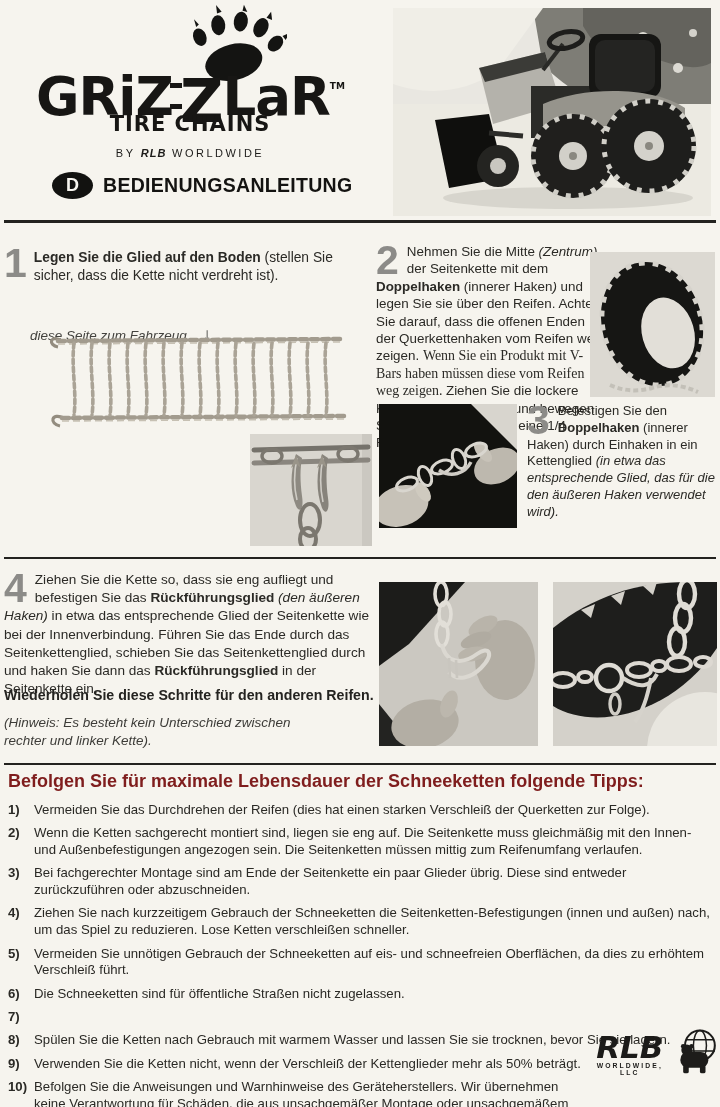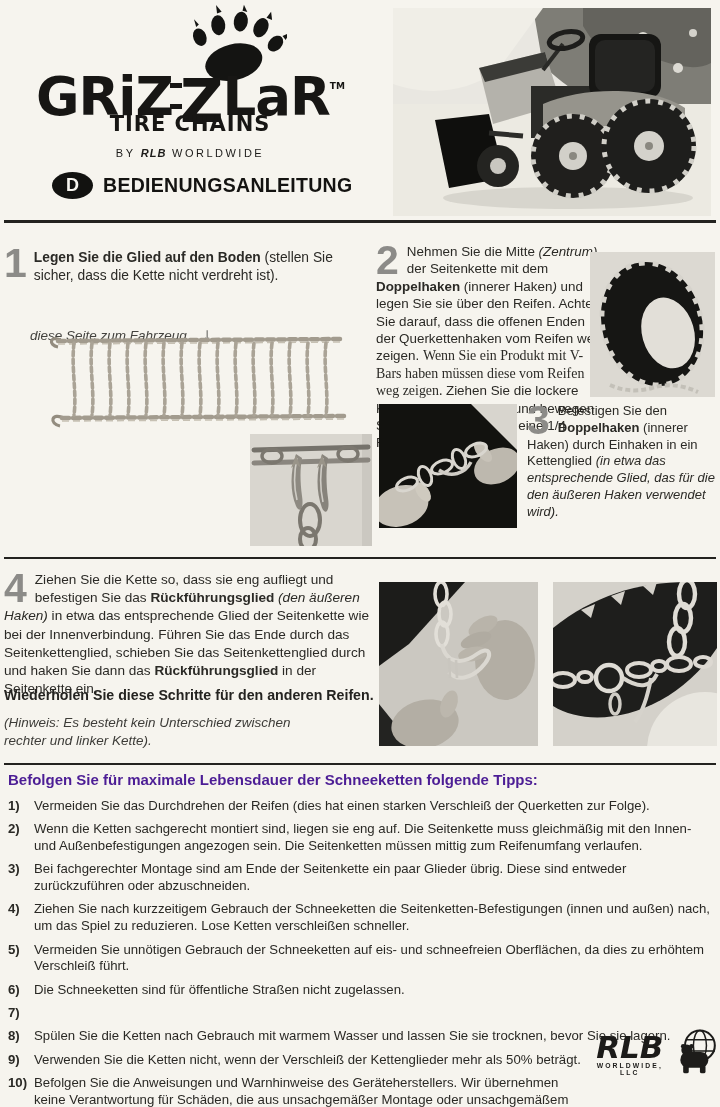--- a/index.html
+++ b/index.html
@@ -60,21 +60,21 @@
   .s4-block{position:absolute; left:4px; top:571px; width:372px;}
   .s4-block .rt{font-size:13.6px; line-height:18.2px;}
   .s4-repeat{position:absolute; left:4px; top:687px; width:380px;
     font-weight:bold; font-size:14.2px; color:#242320;}
   .s4-hint{position:absolute; left:4px; top:714px; width:300px;
     font-style:italic; font-size:13.5px; line-height:18px; color:#3d3c38;}
   .photo-fasten{left:379px; top:582px;}
   .photo-chaintire{left:553px; top:582px;}
   
   .tips{position:absolute; left:8px; top:771px; width:706px;}
-  .tips-heading{font-weight:bold; font-size:15px; color:#4c1d95; margin-bottom:10px;}
+  .tips-heading{font-weight:bold; font-size:18px; color:#7f1d1d; margin-bottom:10px;}
   .tip{display:flex; margin-bottom:6.5px; font-size:13.2px; line-height:16.8px; color:#2a2925;}
   .tip-label{font-weight:bold; flex:none; min-width:20px; margin-right:6px;}
   .tip:last-child .tip-text{max-width:552px;}
   
   .rlb-logo{position:absolute; left:588px; top:1026px; display:flex; align-items:flex-end;}
   .rlb-text{text-align:center;}
   .rlb-word{font-family:"DejaVu Sans", sans-serif; font-weight:bold; font-style:italic;
     font-size:31px; line-height:26px; color:#1c1b19; letter-spacing:0;}
   .rlb-sub{font-size:6.8px; font-weight:bold; letter-spacing:2.1px; color:#1c1b19; margin-top:2px;}
   .copyright{position:absolute; left:560px; top:1131px; width:156px; text-align:right;

